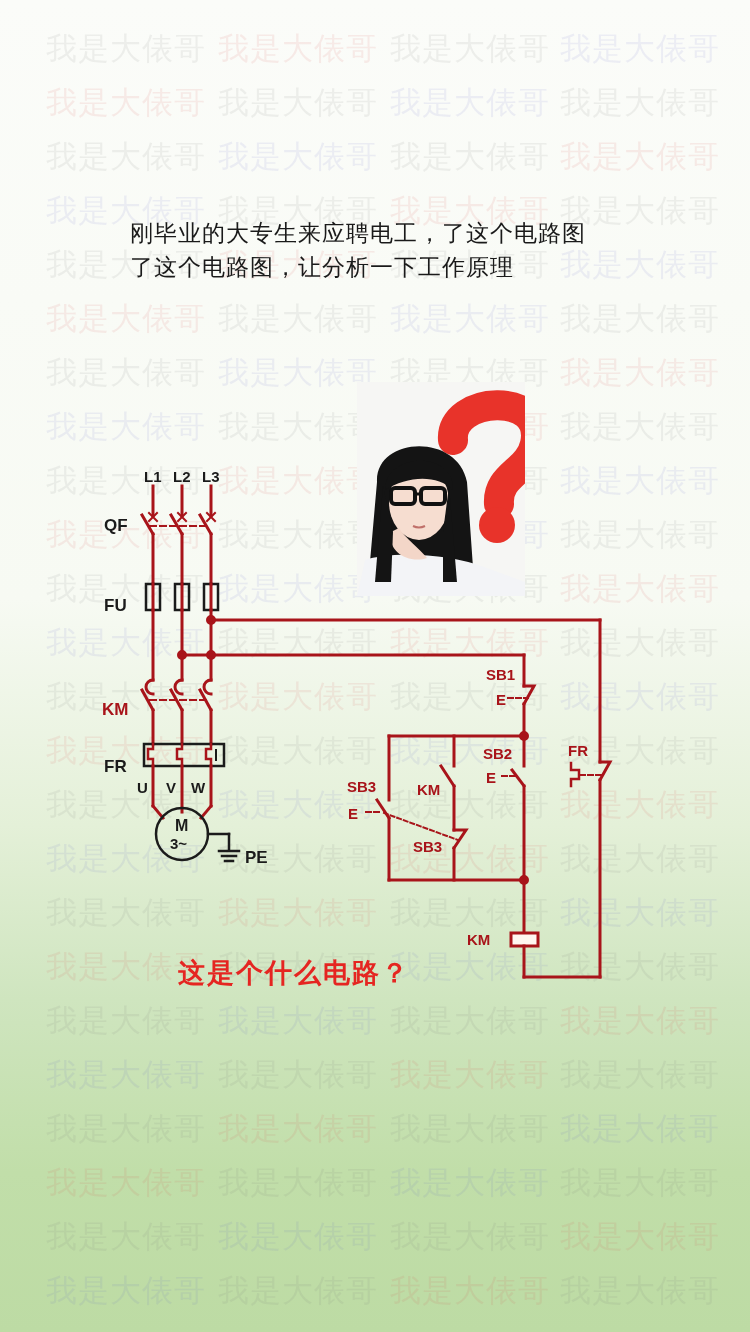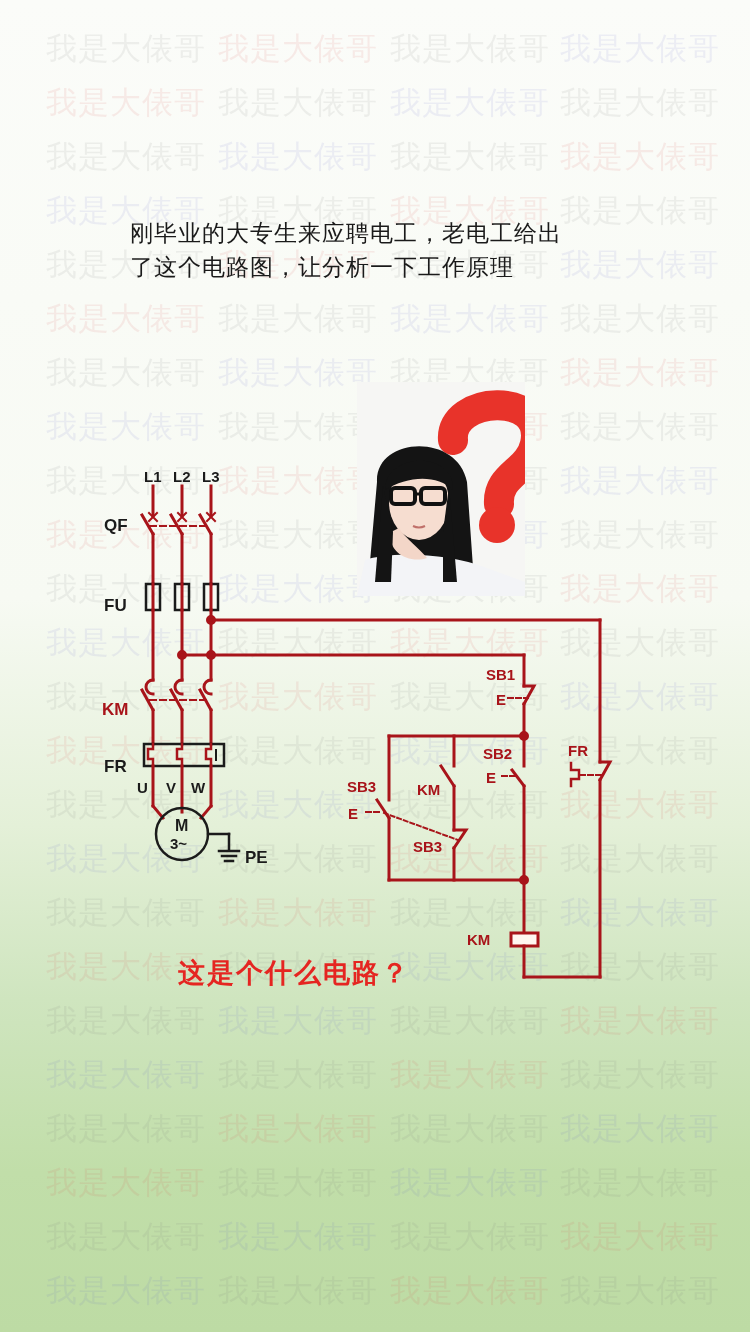--- a/index.html
+++ b/index.html
@@ -129,21 +129,21 @@
     <div class="wm b" style="left: 218px; top: 1216px;">我是大俵哥</div>
     <div class="wm " style="left: 390px; top: 1216px;">我是大俵哥</div>
     <div class="wm r" style="left: 560px; top: 1216px;">我是大俵哥</div>
     <div class="wm b" style="left: 46px; top: 1270px;">我是大俵哥</div>
     <div class="wm " style="left: 218px; top: 1270px;">我是大俵哥</div>
     <div class="wm r" style="left: 390px; top: 1270px;">我是大俵哥</div>
     <div class="wm " style="left: 560px; top: 1270px;">我是大俵哥</div>
   </div>
 
 <div class="headline">
-  <div>刚毕业的大专生来应聘电工，老电工给出</div>
+  <div>刚毕业的大专生来应聘电工，了这个电路图</div>
   <div>了这个电路图，让分析一下工作原理</div>
 </div>
 
 <div class="photo">
   <svg width="168" height="214" viewBox="0 0 168 214">
 
     <g>
       <path d="M96 58 C 92 14, 190 8, 178 62 C 172 90, 140 92, 142 122" fill="none" stroke="#e8332a" stroke-width="30" stroke-linecap="round"></path>
       <circle cx="140" cy="143" r="18" fill="#e8332a"></circle>
     </g>

